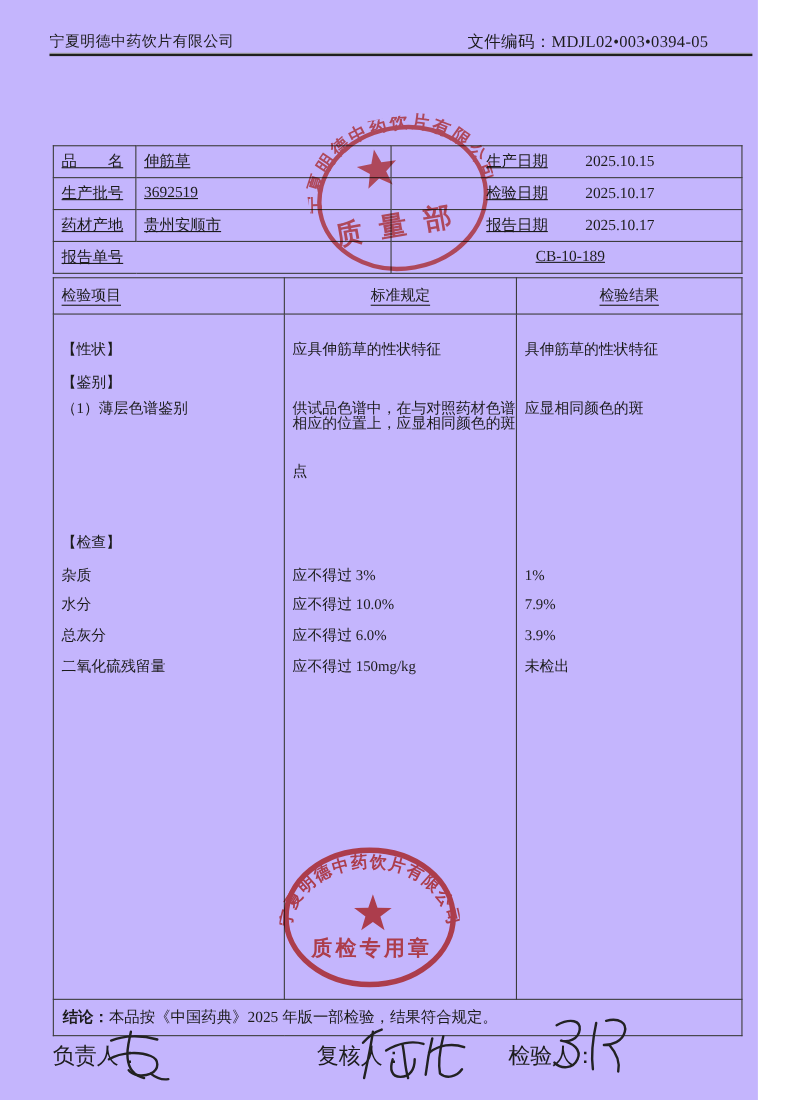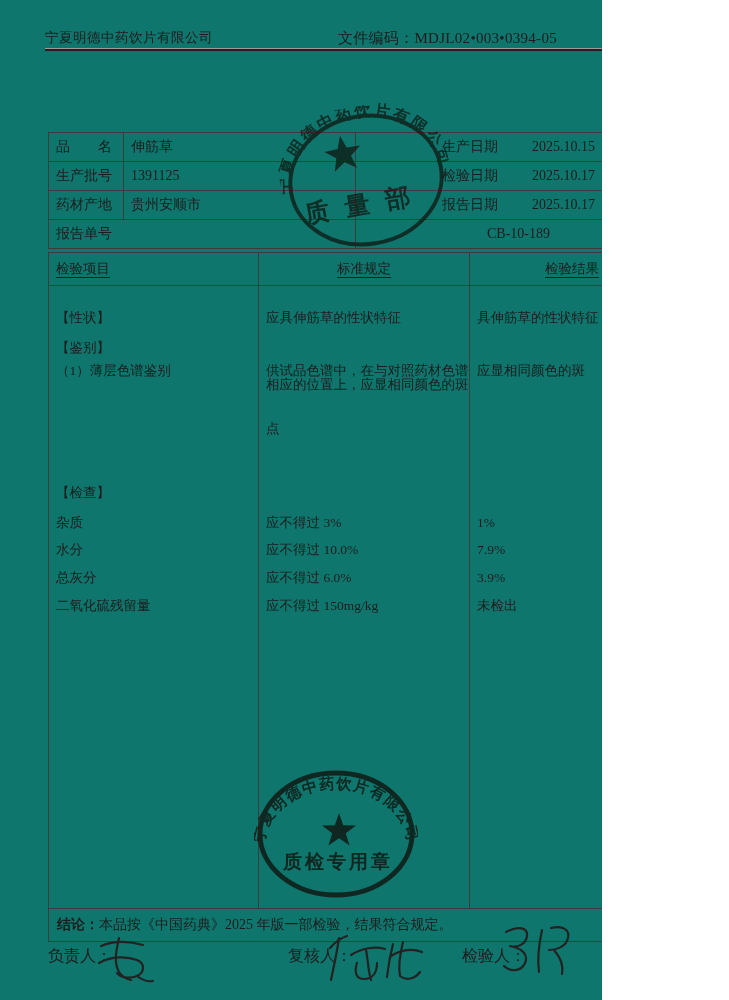--- a/index.html
+++ b/index.html
@@ -1,54 +1,54 @@
 <!DOCTYPE html>
 <html><head>
 <meta charset="utf-8">
 <style>
   * { margin:0; padding:0; box-sizing:border-box; }
   html,body { background:#ffffff; }
   .page {
-    position:relative; width:602px; height:1000px; background:#0f766e;
+    position:relative; width:689px; height:1000px; background:#c4b5fd;
     font-family:"Liberation Serif","DejaVu Serif",serif; color:#1c1c1c;
     overflow:hidden;
   }
   
   .hdr-company { position:absolute; left:45px; top:29px; font-size:13.5px; letter-spacing:0.5px; }
   .hdr-doccode { position:absolute; right:45px; top:29px; font-size:15px; letter-spacing:0.3px; }
   .hdr-rule { position:absolute; left:45px; top:48px; width:639px; height:2px;
     border-top:1px solid #9a9a9a; border-bottom:2px solid #1f1f1f; }
   
   .title { position:absolute; left:0; top:82px; width:100%; text-align:center;
     font-size:28px; font-weight:bold; letter-spacing:1px;
     font-family:"Liberation Serif","DejaVu Serif",serif; }
   
   table { border-collapse:collapse; table-layout:fixed; }
   .info-table { position:absolute; left:48px; top:132px; width:626px; }
   .info-table td { border:1px solid #3c3c3c; height:29px; font-size:14px;
-    padding:0 0 0 7px; vertical-align:middle; white-space:nowrap; }
+    padding:0 0 0 7px; vertical-align:middle; white-space:nowrap;text-decoration:underline; }
   .info-table .c1 { width:75px; }
   .info-table .c2 { width:232px; }
   .info-table .c3 { width:319px;text-align:center; }
   .info-val2 { display:inline-block; margin-left:34px; }
   
   .main-table { position:absolute; left:48px; top:252px; width:626px; }
   .main-table th, .main-table td { border:1px solid #3c3c3c; }
   .main-table th { height:33px; font-size:13.5px; font-weight:normal;
     vertical-align:middle; text-decoration:underline; text-underline-offset:4px; }
   .main-table th.col-item { text-align:left; padding-left:7px; width:210px; }
   .main-table th.col-std { width:211px; }
   .main-table th.col-res { width:205px; }
   .main-table td.body-cell { height:623px; position:relative; vertical-align:top; padding:0; }
   .line { position:absolute; left:7px; font-size:13.5px; line-height:20px; white-space:nowrap; }
   .conclusion-cell { height:33px; font-size:14px; padding-left:8px; vertical-align:middle;
     border-top:1.5px solid #4a4a4a !important; white-space:nowrap; }
   .conclusion-label { font-weight:bold; }
   
-  .sign-row { position:absolute; left:48px; top:946px; width:626px; height:40px; font-size:16px; }
+  .sign-row { position:absolute; left:48px; top:946px; width:626px; height:40px; font-size:20px; }
   .sign-label { position:absolute; top:0; white-space:nowrap; }
   .sig-svg { position:absolute; pointer-events:none; }
   .sig-svg path { fill:none; stroke:#222; stroke-width:2.2; stroke-linecap:round; stroke-linejoin:round; }
   
   .stamp { position:absolute; pointer-events:none; mix-blend-mode:multiply; }
   .stamp-upper { left:281px; top:106px; opacity:0.82; transform:rotate(-10deg); }
   .stamp-lower { left:254px; top:767px; opacity:0.9; }
 </style>
 </head>
 <body>
@@ -64,21 +64,21 @@
     <tbody>
         <tr>
       <td class="c1">品　　名</td>
       <td class="c2">伸筋草</td>
       <td class="c3">
         <span>生产日期</span><span class="info-val2">2025.10.15</span>
       </td>
     </tr>
     <tr>
       <td class="c1">生产批号</td>
-      <td class="c2">1391125</td>
+      <td class="c2">3692519</td>
       <td class="c3">
         <span>检验日期</span><span class="info-val2">2025.10.17</span>
       </td>
     </tr>
     <tr>
       <td class="c1">药材产地</td>
       <td class="c2">贵州安顺市</td>
       <td class="c3">
         <span>报告日期</span><span class="info-val2">2025.10.17</span>
       </td>

